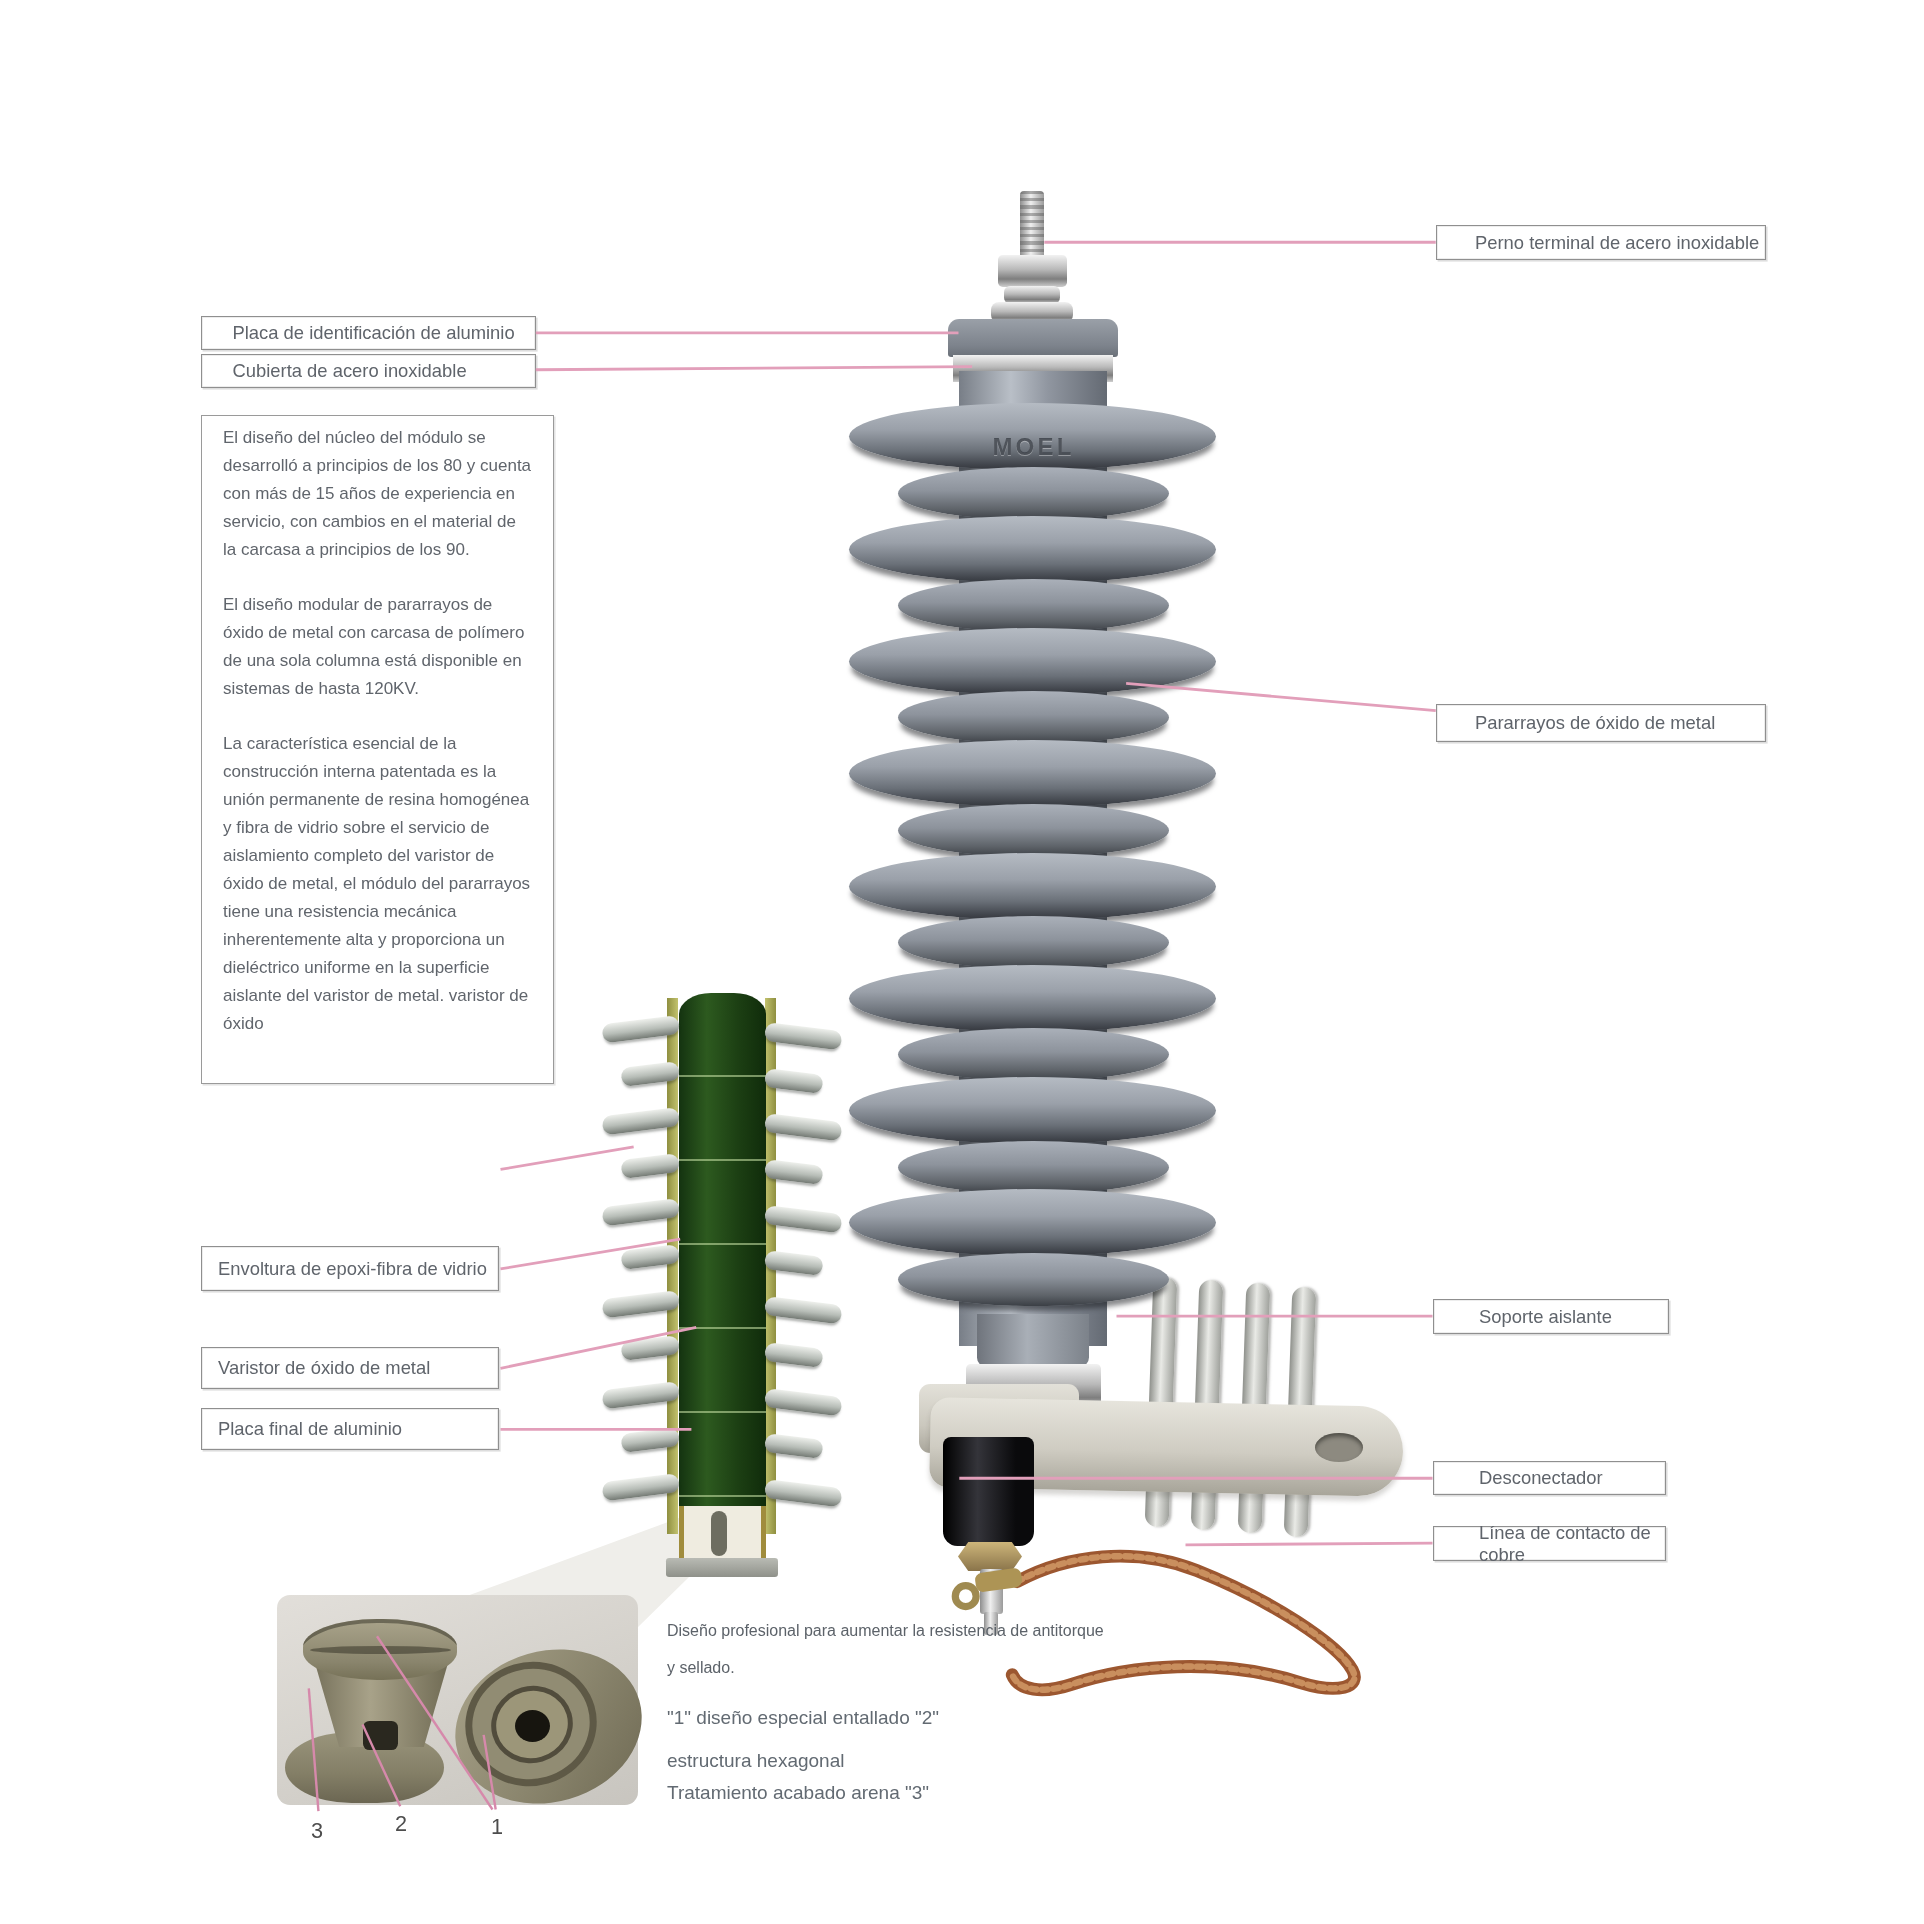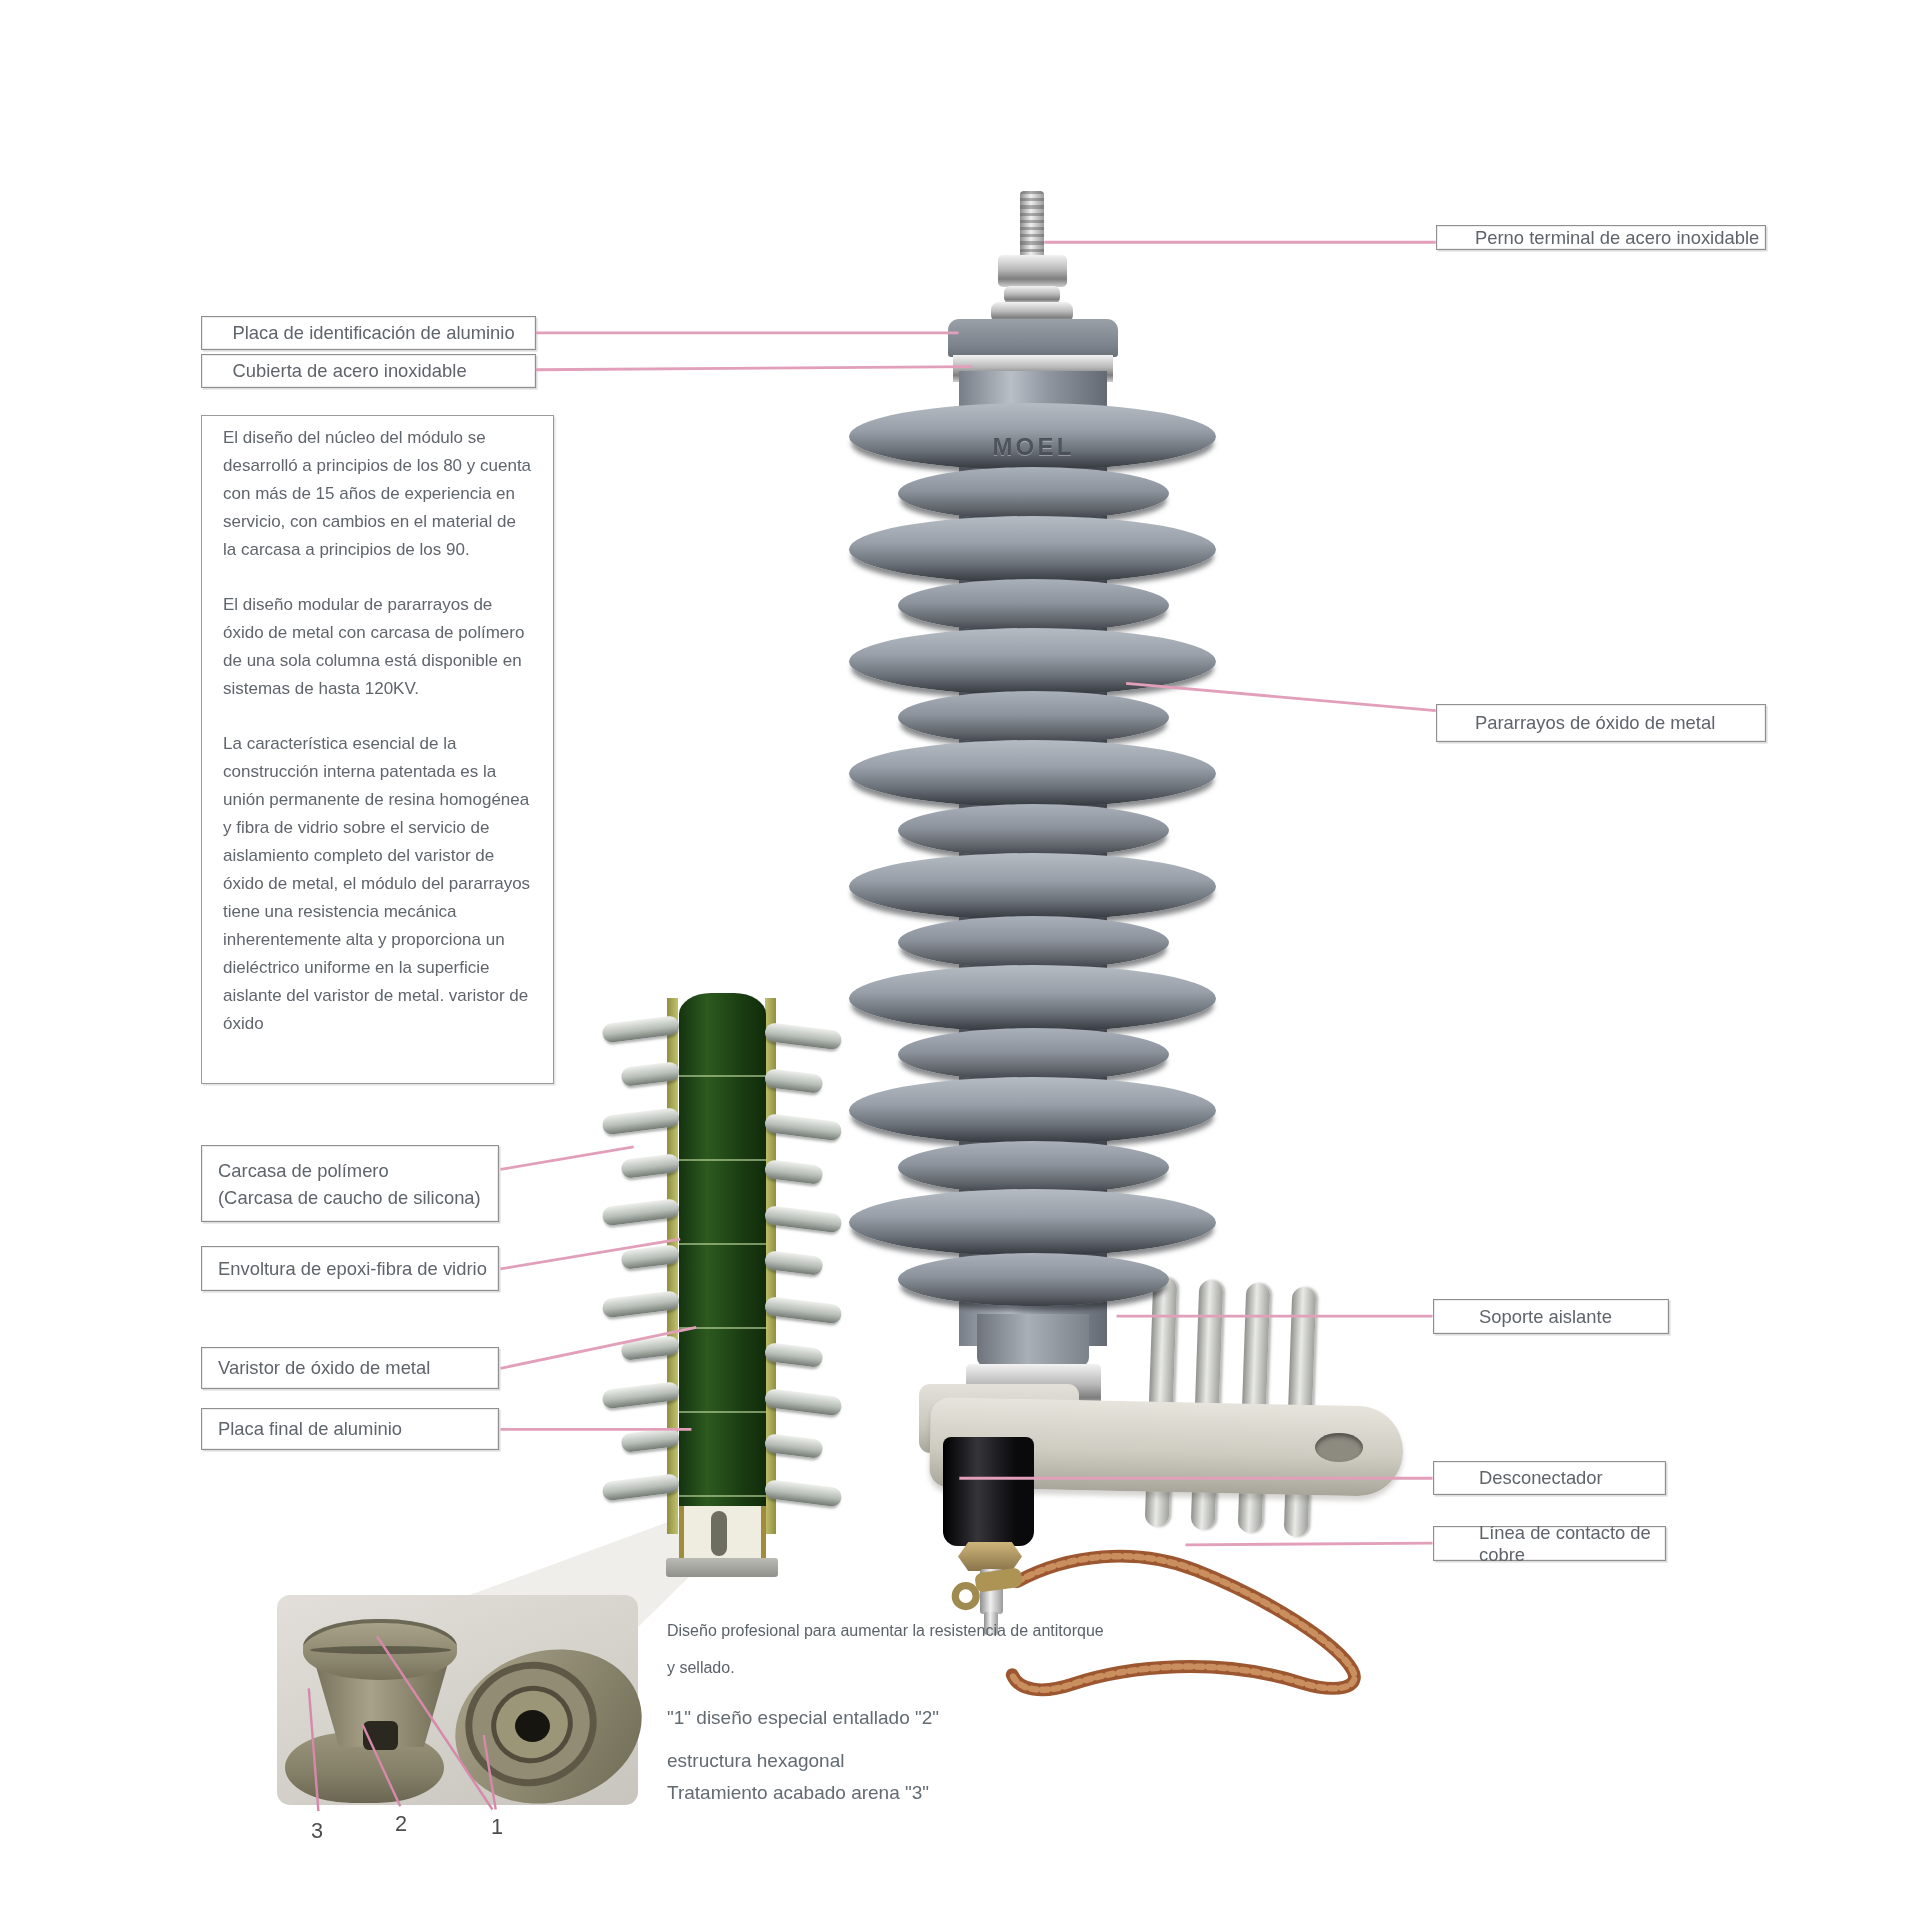--- a/index.html
+++ b/index.html
@@ -176,41 +176,37 @@
 
     <div class="abs" style="left:943px;top:1437px;width:91px;height:109px;border-radius:8px 8px 14.4px 14.4px;
                 background:linear-gradient(90deg,#000000,#34343a 38%,#0a0a0c 80%);"></div>
     <div class="abs" style="left:958px;top:1542px;width:64px;height:29px;
                 clip-path:polygon(0 50%,16% 0,84% 0,100% 50%,84% 100%,16% 100%);
                 background:linear-gradient(180deg,#cdb57a,#8a744a);"></div>
     <div class="abs metal-v" style="left:980px;top:1569px;width:22.5px;height:45px;border-radius:3.2px;"></div>
     <div class="abs metal-v" style="left:984px;top:1612px;width:14.4px;height:22.5px;border-radius:2.4px;"></div>
   </div>
 
-  <div class="callout-box pad-r" style="left:1436px;top:225px;width:330px;height:25px;">
+  <div class="callout-box pad-r" style="left:1436px;top:225px;width:330px;height:35px;">
     <span>Perno terminal de acero inoxidable</span>
   </div>
 
   <div class="callout-box pad-l" style="left:201px;top:316px;width:335px;height:34px;">
     <span>Placa de identificación de aluminio</span>
   </div>
   <div class="callout-box pad-l" style="left:201px;top:354px;width:335px;height:34px;">
     <span>Cubierta de acero inoxidable</span>
   </div>
 
   <div class="desc-box">
     <p>El diseño del núcleo del módulo se desarrolló a principios de los 80 y cuenta con más de 15 años de experiencia en servicio, con cambios en el material de la carcasa a principios de los 90.</p>
     <p>El diseño modular de pararrayos de óxido de metal con carcasa de polímero de una sola columna está disponible en sistemas de hasta 120KV.</p>
     <p>La característica esencial de la construcción interna patentada es la unión permanente de resina homogénea y fibra de vidrio sobre el servicio de aislamiento completo del varistor de óxido de metal, el módulo del pararrayos tiene una resistencia mecánica inherentemente alta y proporciona un dieléctrico uniforme en la superficie aislante del varistor de metal. varistor de óxido</p>
   </div>
 
-  <div class="callout-box two-line" style="left:201px;top:1145px;width:298px;height:77px;">
-    <span>Carcasa de polímero</span>
-    <span>(Carcasa de caucho de silicona)</span>
-  </div>
   <div class="callout-box" style="left:201px;top:1246px;width:298px;height:45px;padding-left:16px;">
     <span>Envoltura de epoxi-fibra de vidrio</span>
   </div>
   <div class="callout-box" style="left:201px;top:1347px;width:298px;height:42px;padding-left:16px;">
     <span>Varistor de óxido de metal</span>
   </div>
   <div class="callout-box" style="left:201px;top:1408px;width:298px;height:42px;padding-left:16px;">
     <span>Placa final de aluminio</span>
   </div>
 

